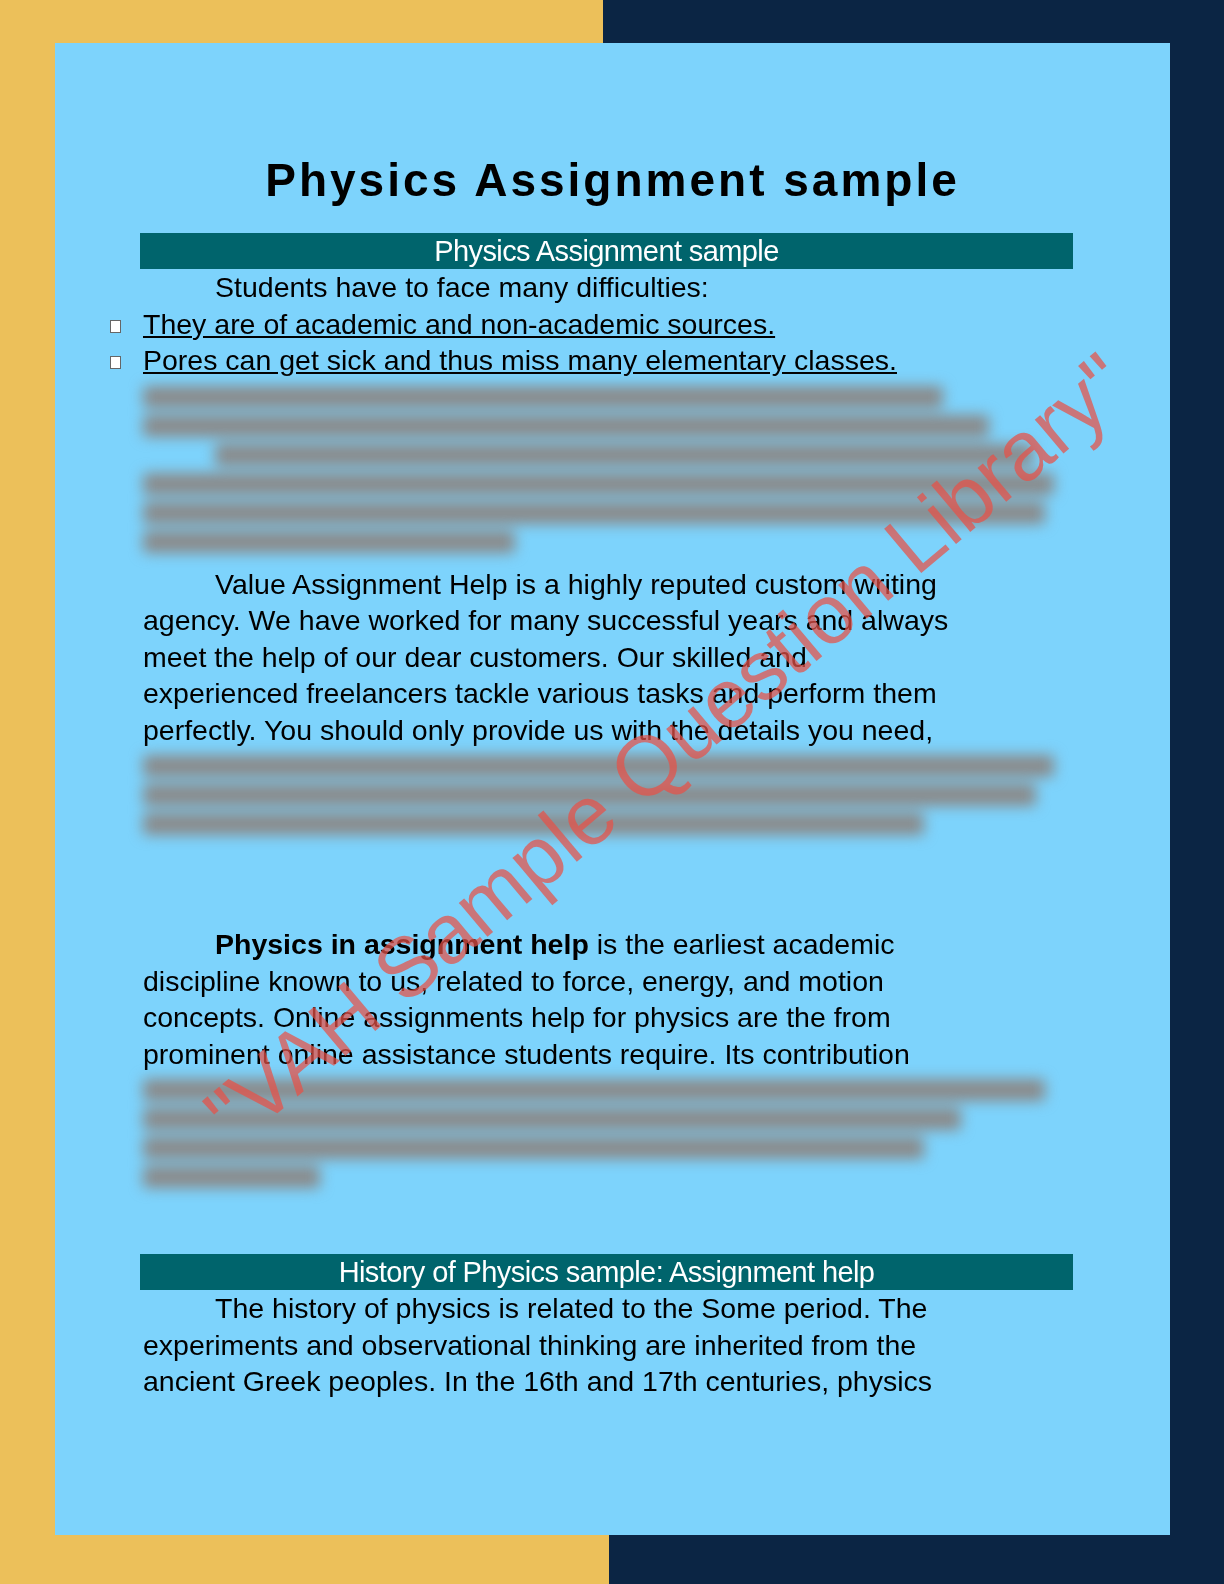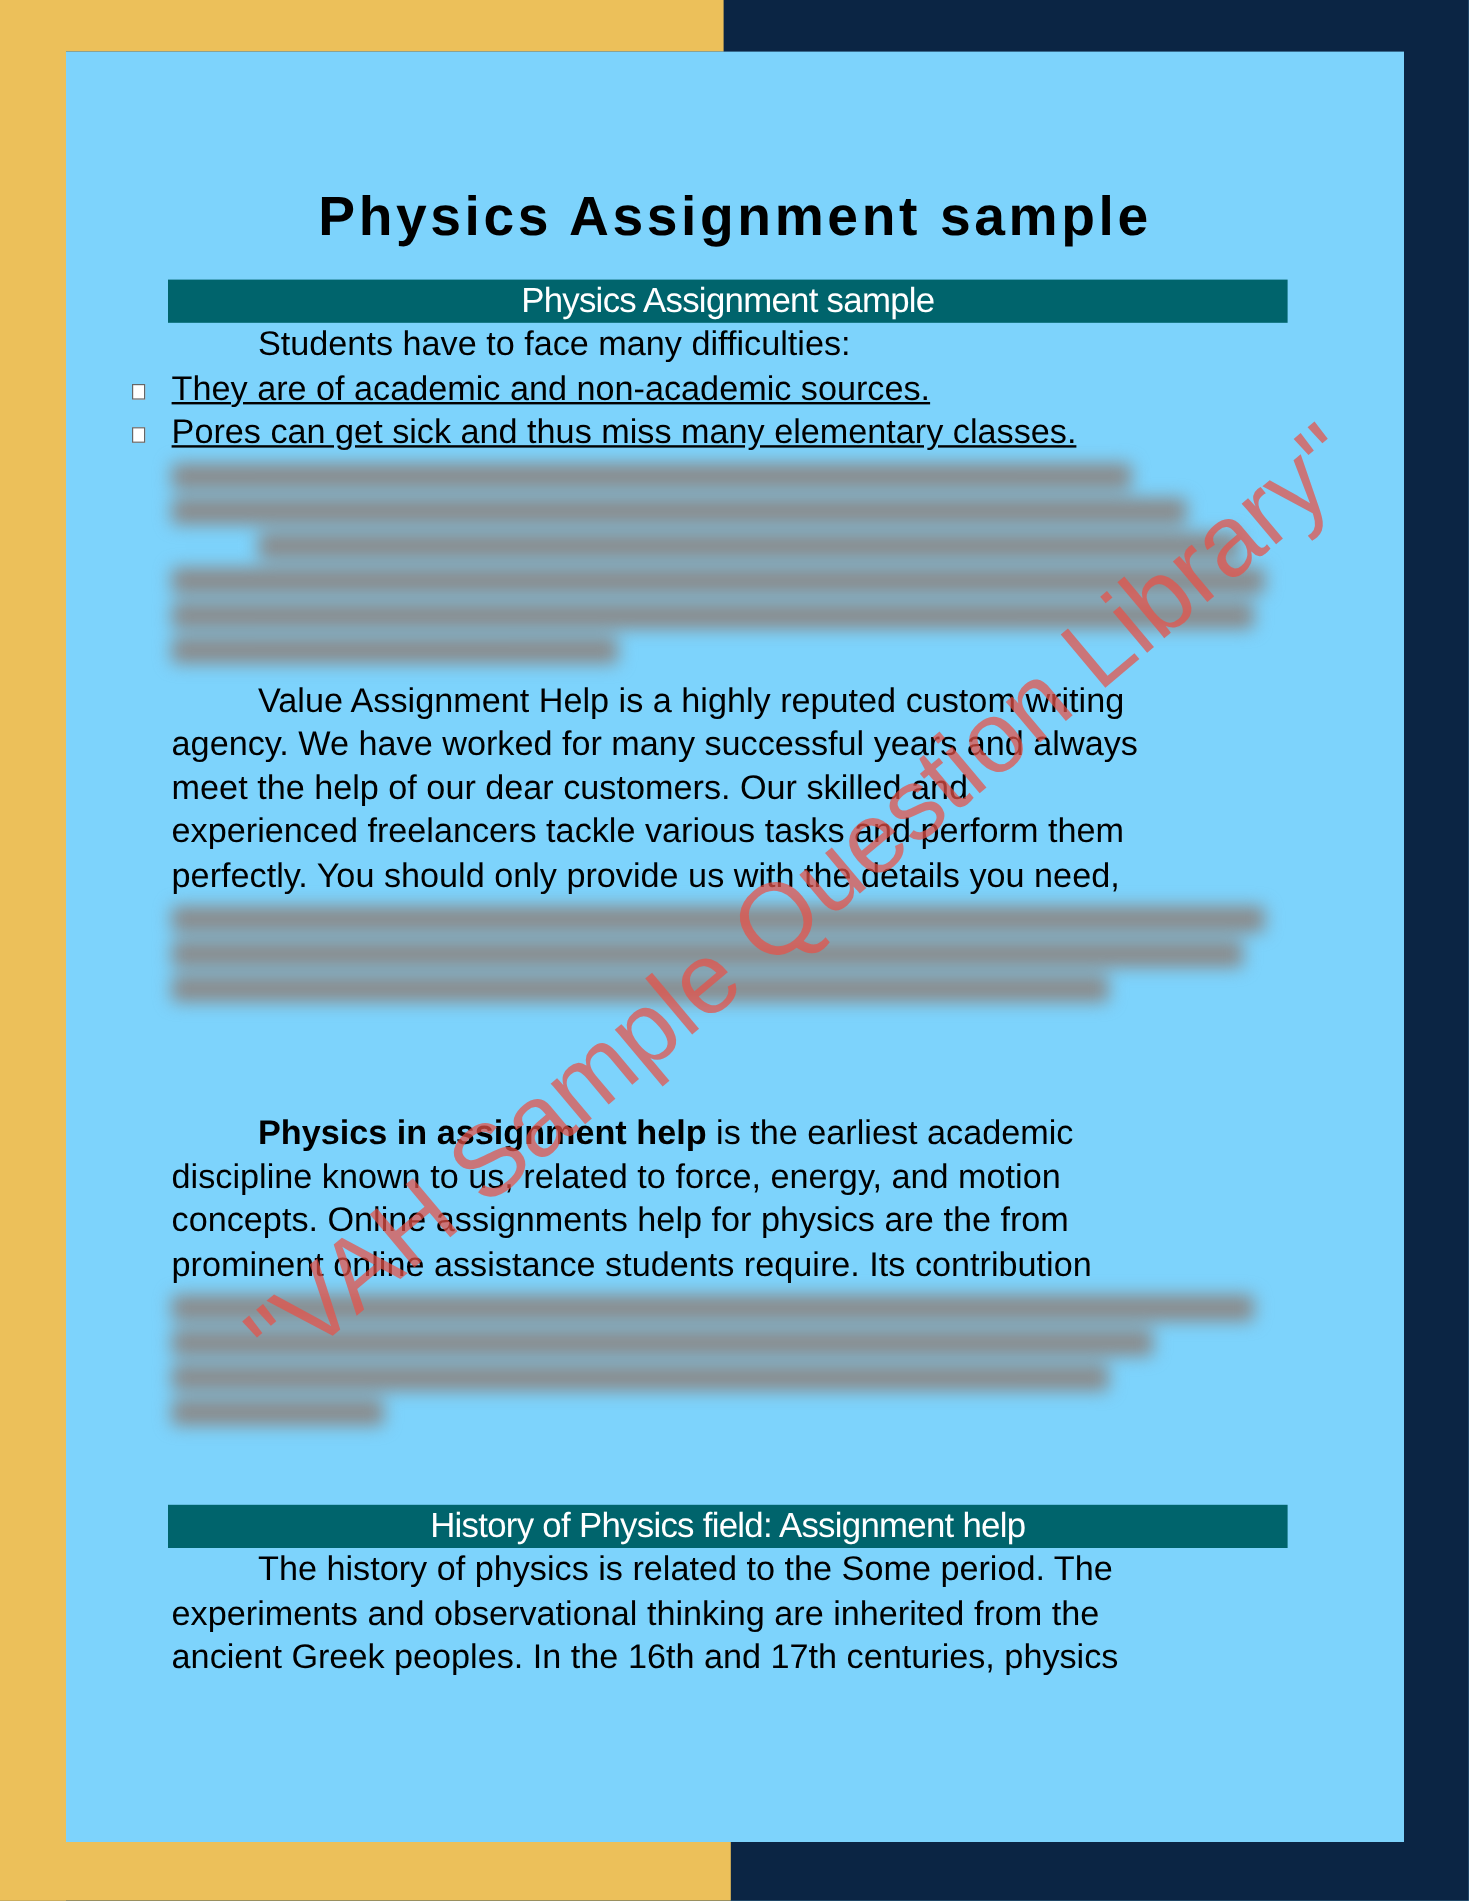--- a/index.html
+++ b/index.html
@@ -90,20 +90,20 @@
     <p class="para">prominent online assistance students require. Its contribution</p>
     <div class="blur" style="margin-top:4px;">
       <span class="bar" style="width:97%"></span>
       <span class="bar" style="width:88%"></span>
       <span class="bar" style="width:84%"></span>
       <span class="bar" style="width:19%"></span>
     </div>
   </div>
 
   <div class="content" style="top:1211px;">
-    <div class="band">History of Physics field: Assignment help</div>
+    <div class="band">History of Physics sample: Assignment help</div>
     <p class="para indent">The history of physics is related to the Some period. The</p>
     <p class="para">experiments and observational thinking are inherited from the</p>
     <p class="para">ancient Greek peoples. In the 16th and 17th centuries, physics</p>
   </div>
 </div>
 
 <div class="watermark">"VAH Sample Question Library"</div>
 
 </body></html>

